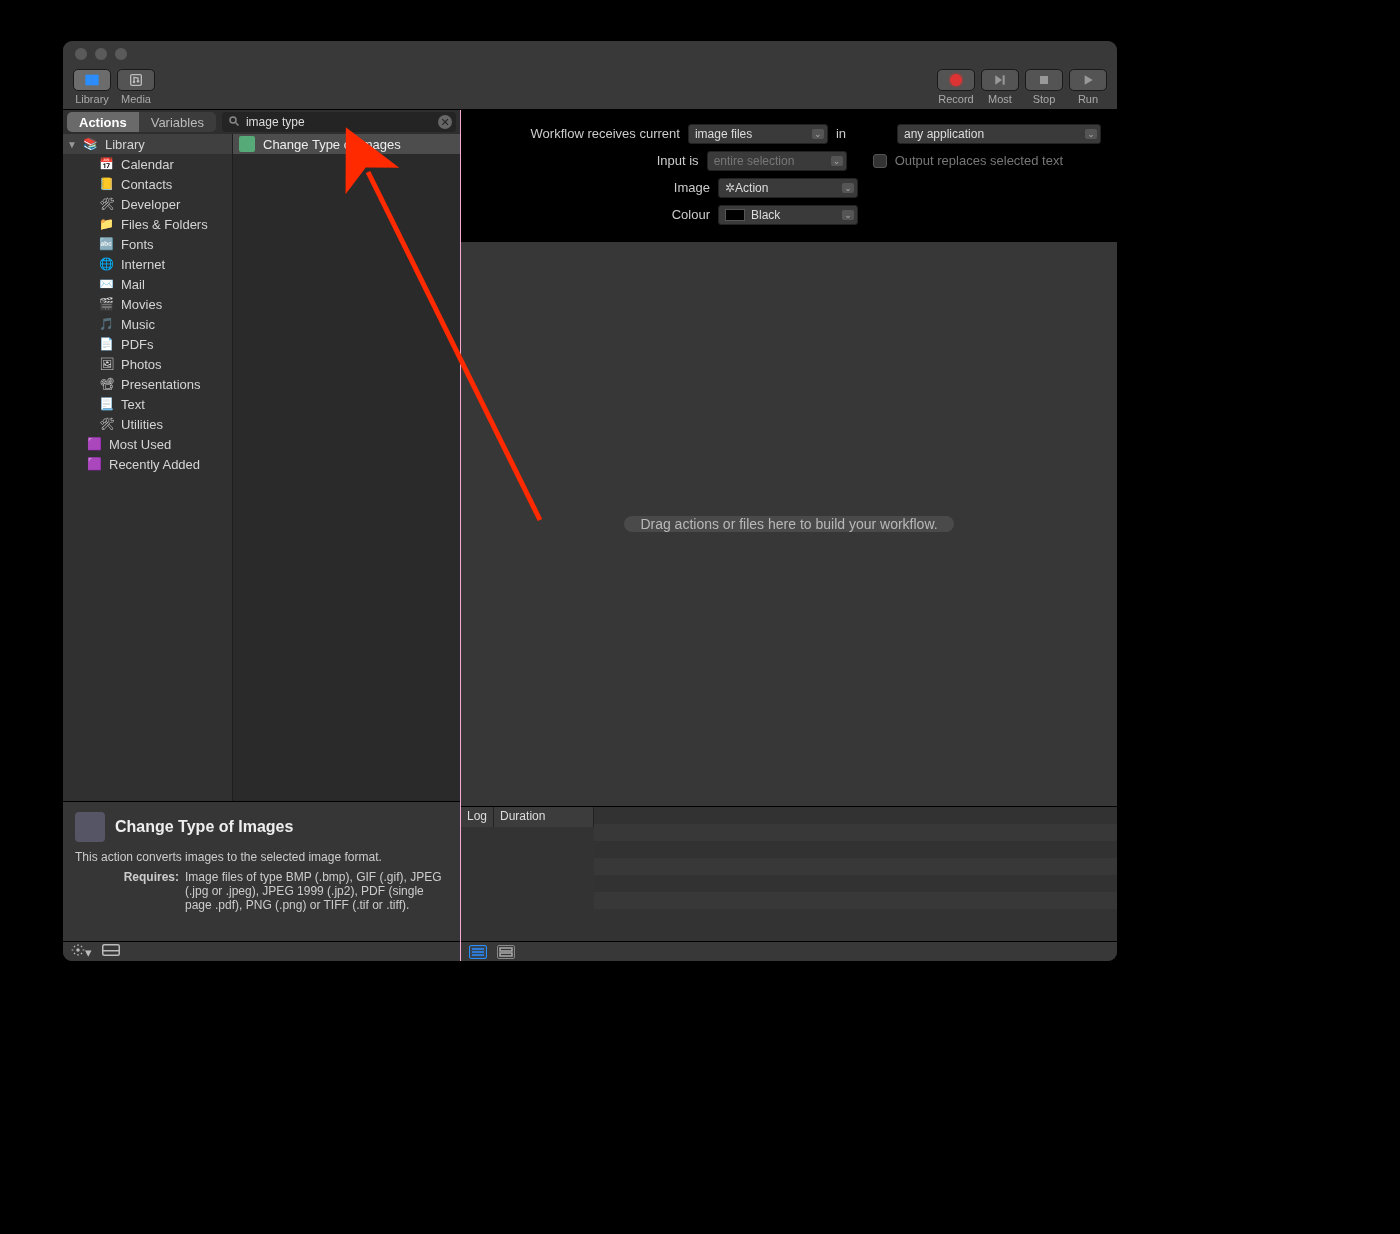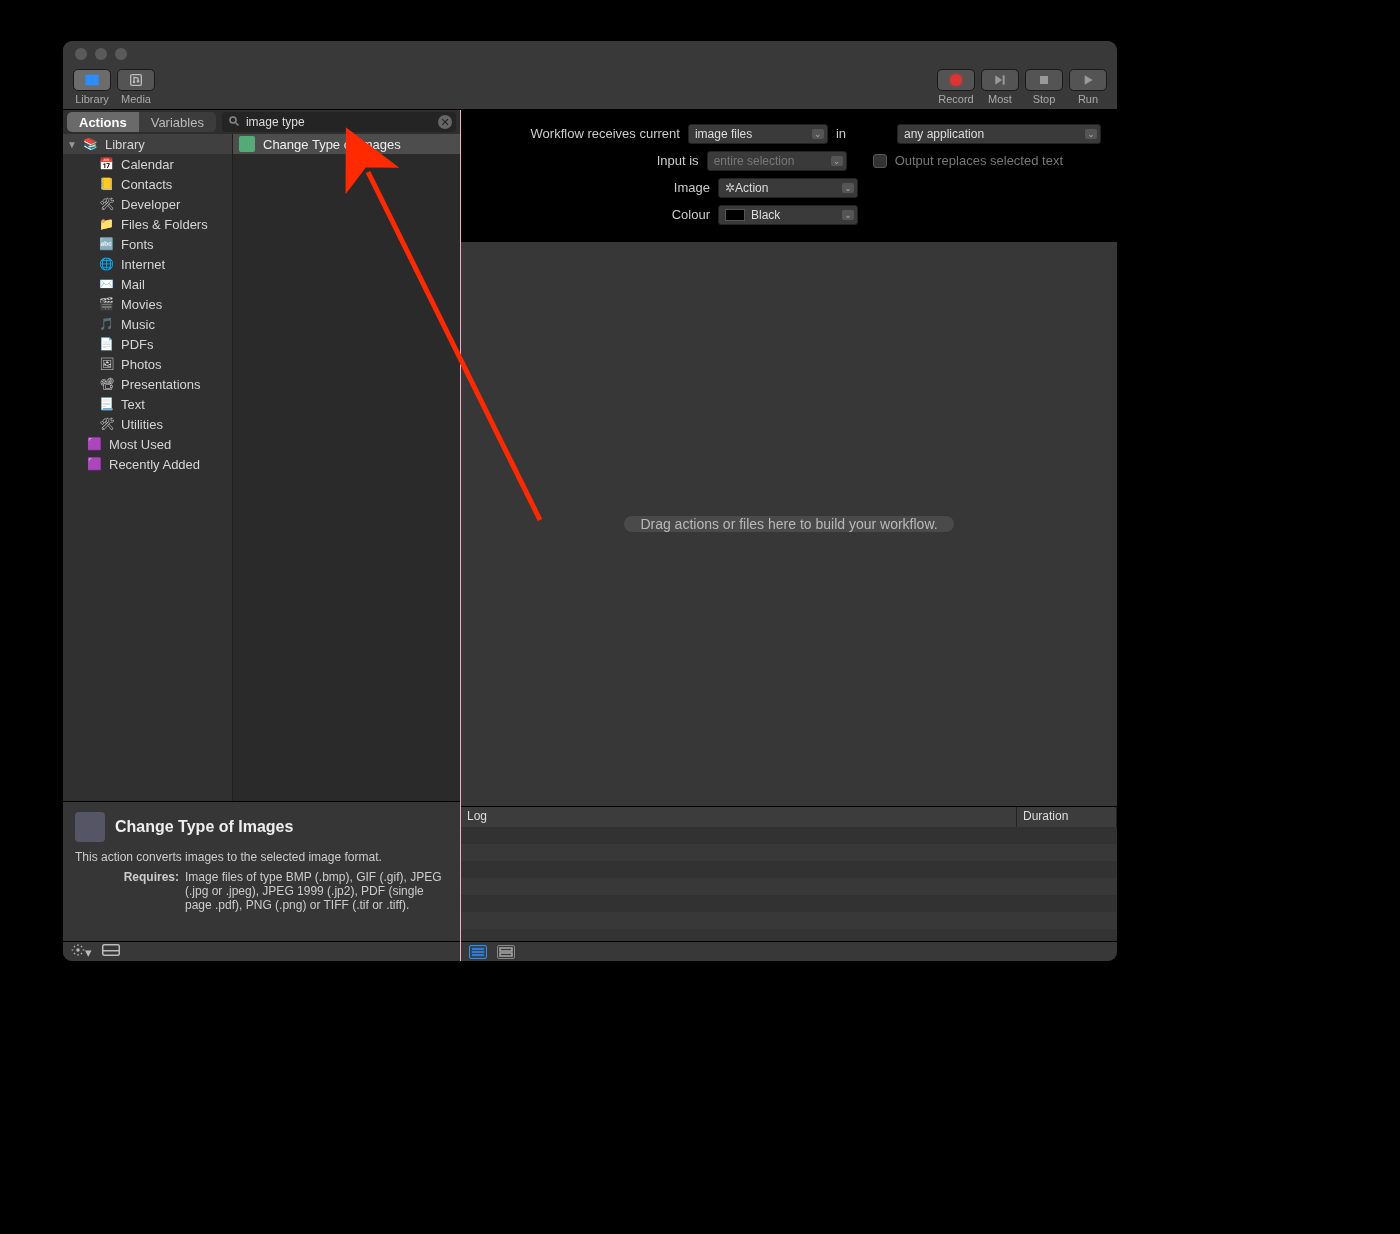--- a/index.html
+++ b/index.html
@@ -105,21 +105,21 @@
   .cfg-row select, .cfg-row .sel {
     background:#3a3a3a; border:1px solid #222; color:#ddd; height:20px; font-size:12px;
     padding:0 18px 0 6px; border-radius:3px; position:relative; display:flex; align-items:center;
   }
   .cfg-row .sel.disabled { color:#777; }
   .cfg-row .sel .chev { position:absolute; right:3px; font-size:9px; color:#aaa; background:#555; width:12px; text-align:center; border-radius:2px;}
   .cfg-row .sel.wide { width:140px;} .cfg-row .sel.wider { width:204px;margin-left:43px;}
   .cfg-row .chk { width:14px;height:14px;background:#333;border:1px solid #555;border-radius:3px;}
   .canvas { flex:1; background:#373737; display:flex; align-items:center; justify-content:center; color:#9a9a9a; font-size:14px; position:relative;}
   .canvas .placeholder { background:#4a4a4a; padding:0 16px; border-radius:14px; color:#b8b8b8;}
-  .log-area { height:135px; background:#333; display:flex; flex-direction:column; border-top:1px solid #000;}
+  .log-area { height:135px; background:#333; display:flex; border-top:1px solid #000;}
   .log-head { display:flex; height:20px; background:#3c3c3c; color:#ddd; font-size:12px;}
   .log-head .col { padding:2px 6px; border-right:1px solid #222;}
   .log-head .col.log { flex:1;}
   .log-head .col.dur { width:100px;}
   .log-rows { flex:1; overflow:auto;}
   .log-rows .lr { height:17px; }
   .log-rows .lr:nth-child(odd){ background:#323232;}
   .log-rows .lr:nth-child(even){ background:#383838;}
   .foot-right { height:20px; background:#383838; border-top:1px solid #000; display:flex; align-items:center; gap:10px; padding:0 8px;}
   .foot-right .vbtn { width:18px;height:14px;border:1px solid #888;border-radius:2px; display:flex;}

